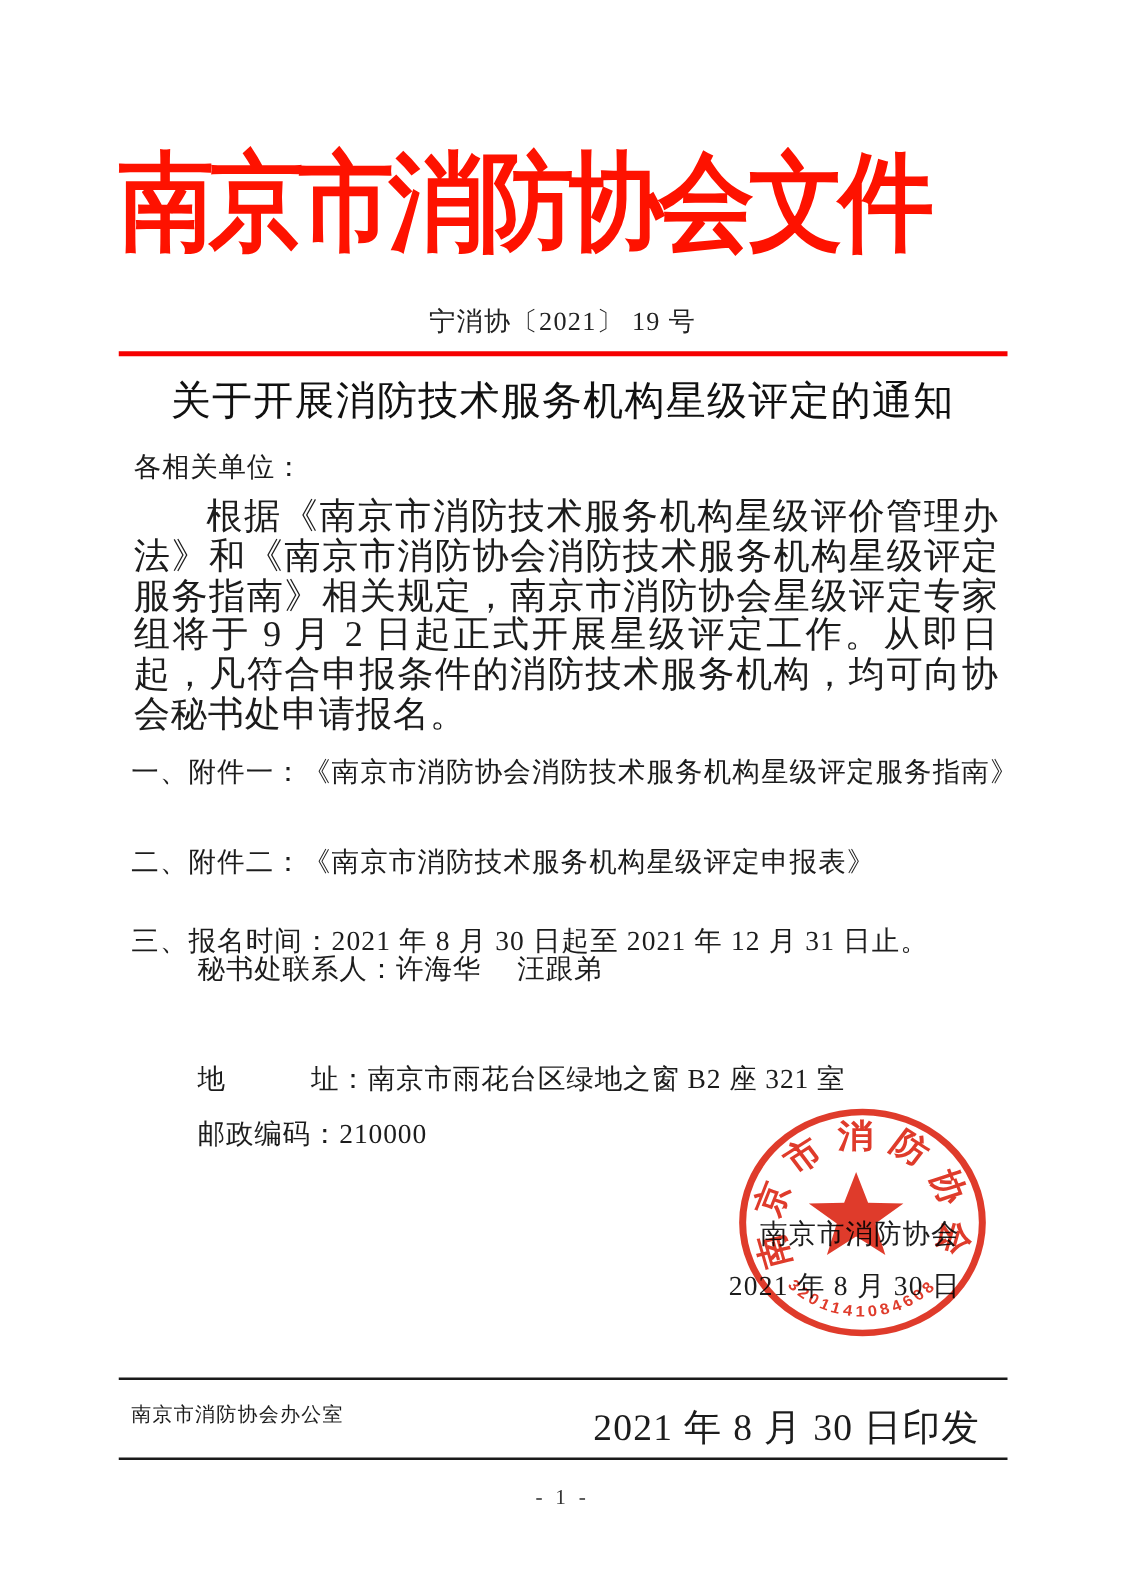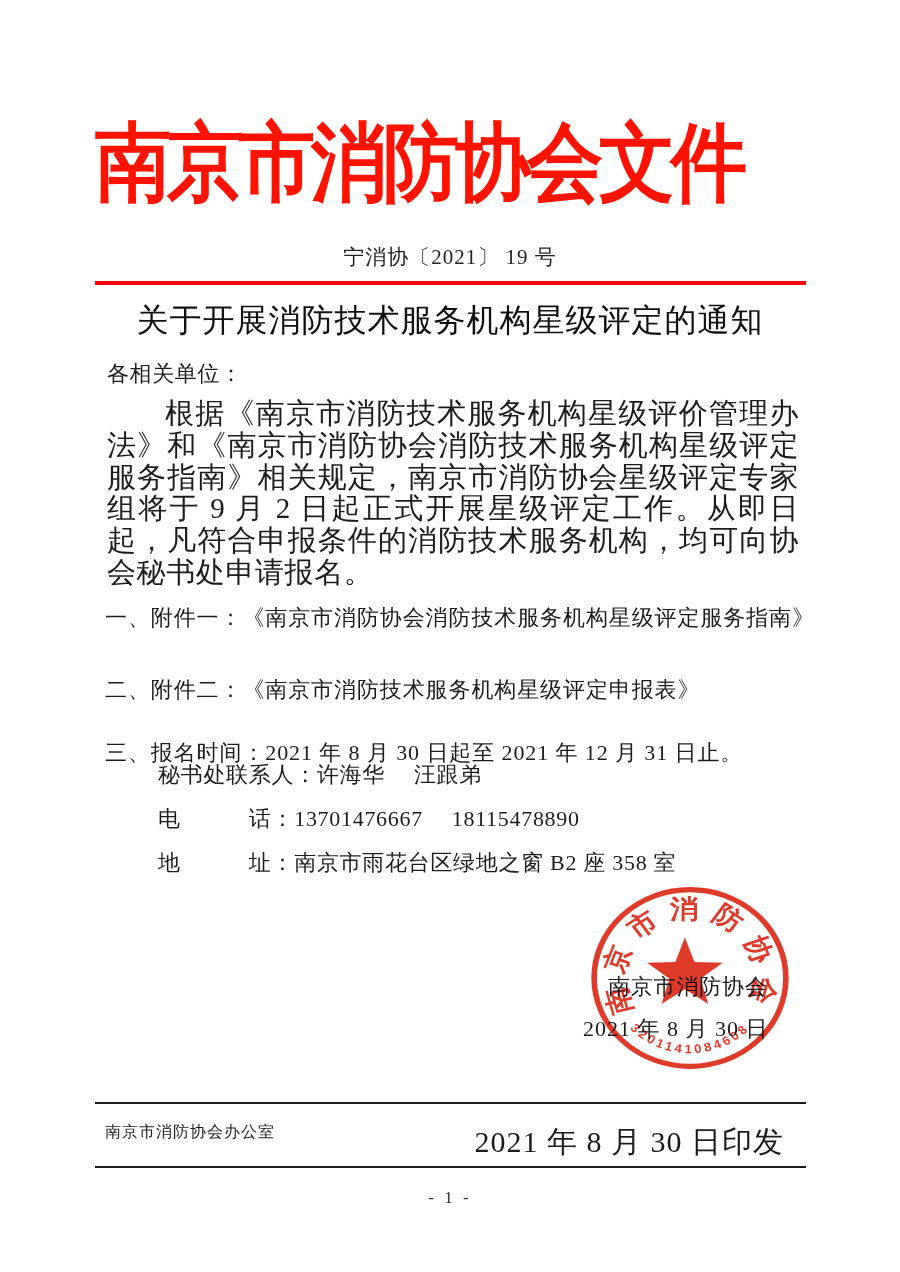--- a/index.html
+++ b/index.html
@@ -115,22 +115,22 @@
 
   <div class="salutation">各相关单位：</div>
 
   <div class="paragraph">根据《南京市消防技术服务机构星级评价管理办法》和《南京市消防协会消防技术服务机构星级评定服务指南》相关规定，南京市消防协会星级评定专家组将于 9 月 2 日起正式开展星级评定工作。从即日起，凡符合申报条件的消防技术服务机构，均可向协会秘书处申请报名。</div>
 
   <div class="item item-2">二、附件二：《南京市消防技术服务机构星级评定申报表》</div>
   <div class="item item-1">一、附件一：《南京市消防协会消防技术服务机构星级评定服务指南》</div>
   <div class="item item-3">三、报名时间：2021 年 8 月 30 日起至 2021 年 12 月 31 日止。</div>
 
   <div class="contact contact-0">秘书处联系人：许海华　 汪跟弟</div>
-  <div class="contact contact-1">电　　　话：13701476667　 18115478890</div>
-  <div class="contact contact-2">地　　　址：南京市雨花台区绿地之窗 B2 座 358 室</div>
+  <div class="contact contact-2">地　　　址：南京市雨花台区绿地之窗 B2 座 321 室</div>
+  <div class="contact contact-3">邮政编码：210000</div>
 
   <div class="signature">南京市消防协会</div>
   <div class="sign-date">2021 年 8 月 30 日</div>
 
   <svg class="seal" viewBox="0 0 200 200" preserveAspectRatio="none" xmlns="http://www.w3.org/2000/svg">
     <circle cx="100" cy="100" r="94" fill="none" stroke="#dd2a18" stroke-width="5.5"></circle>
     <polygon points="95,57 104.4,83.1 132.1,83.9 110.2,100.9 117.9,127.6 95,112 72.1,127.6 79.8,100.9 57.9,83.9 85.6,83.1" fill="#dd2a18"></polygon>
     <defs>
       <path id="seal-top-arc" d="M 42 127 A 64 64 0 1 1 158 127" fill="none"></path>
       <path id="seal-bottom-arc" d="M 38.7 151.4 A 80 80 0 0 0 161.3 151.4" fill="none"></path>

